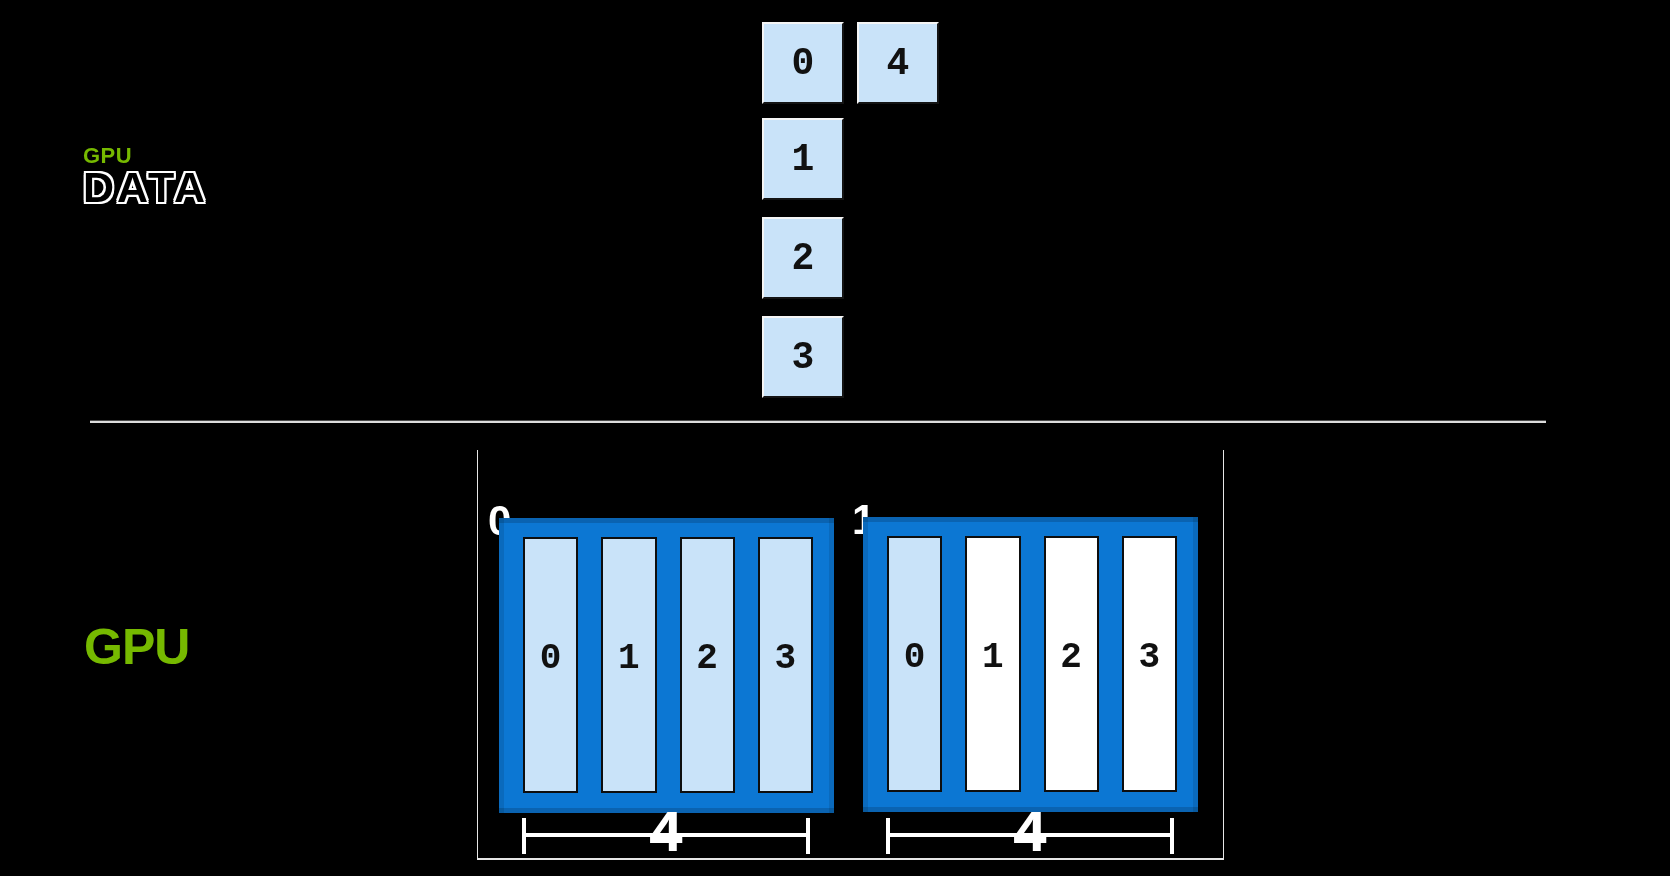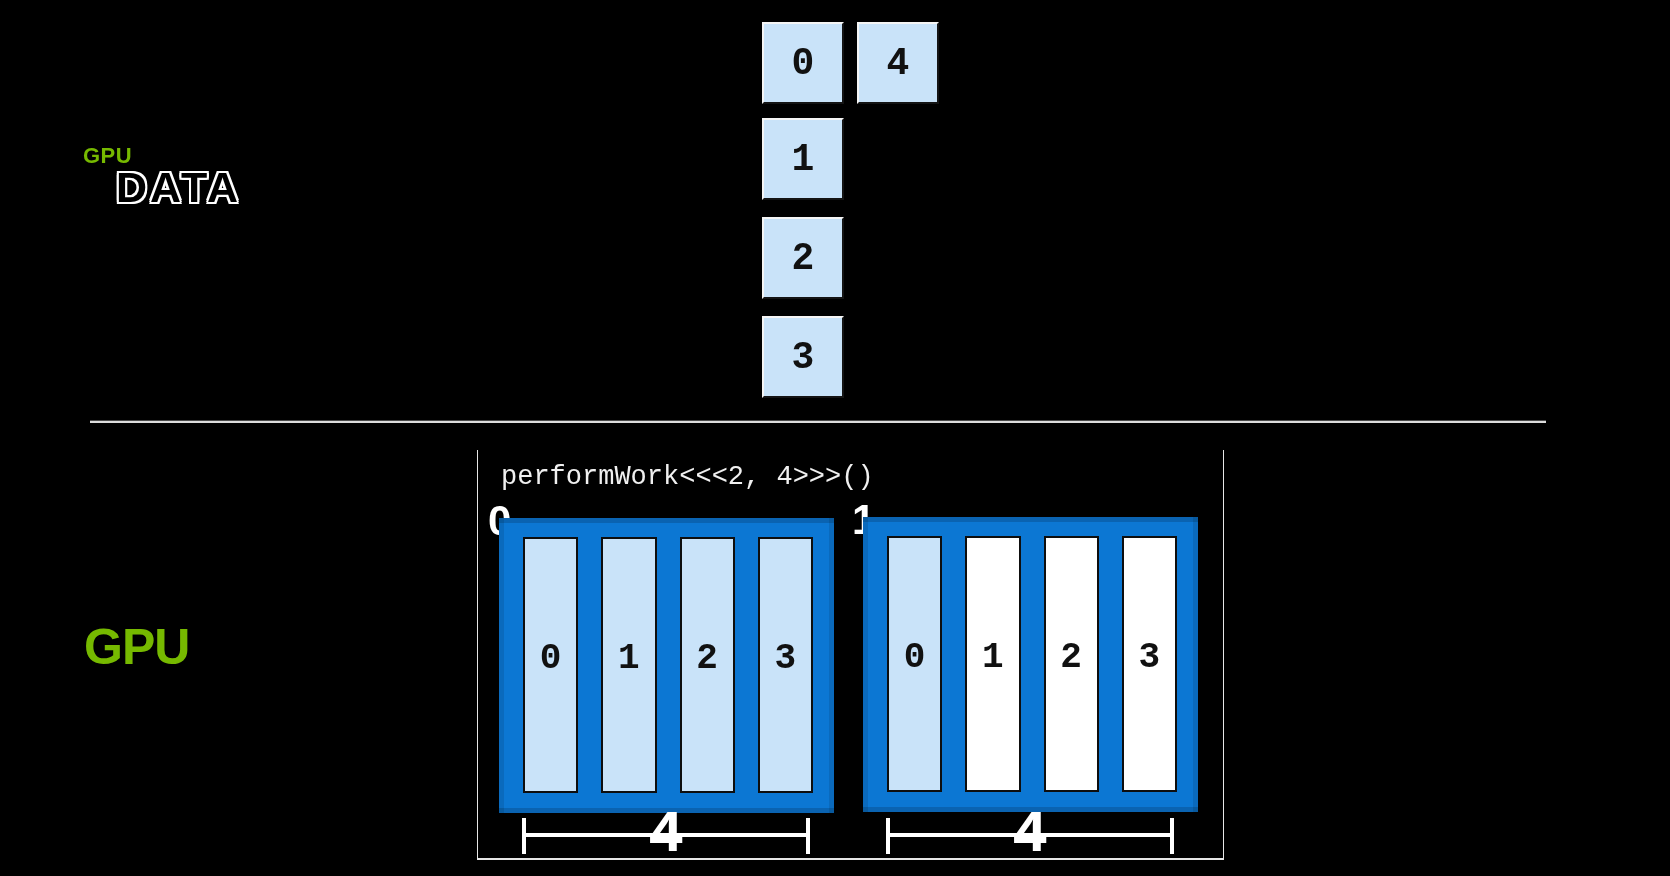--- a/index.html
+++ b/index.html
@@ -4,21 +4,21 @@
 <style>
   html,body{margin:0;padding:0;background:#000;}
   .stage{position:relative;width:1670px;height:876px;background:#000;overflow:hidden;
          font-family:"Liberation Sans",sans-serif;}
 
   
   .gpu-data-logo{position:absolute;left:83px;top:144px;}
   .logo-small{color:#76B900;font-size:22px;font-weight:bold;letter-spacing:0.5px;line-height:1.1;}
   .logo-large{color:#000;font-size:43px;font-weight:bold;letter-spacing:3px;line-height:0.92;
     text-shadow:-2px -2px 0 #fff,2px -2px 0 #fff,-2px 2px 0 #fff,2px 2px 0 #fff,
-                -2px 0 0 #fff,2px 0 0 #fff,0 -2px 0 #fff,0 2px 0 #fff;margin-left:33px;}
+                -2px 0 0 #fff,2px 0 0 #fff,0 -2px 0 #fff,0 2px 0 #fff;}
 
   
   .data-box{position:absolute;width:78px;height:78px;background:#C9E3F9;
     border:2px solid;border-color:#f5f5f5 #141414 #141414 #f5f5f5;
     display:flex;align-items:center;justify-content:center;
     font-family:"Liberation Mono",monospace;font-weight:bold;font-size:38px;color:#111;}
   .box-p0{left:762px;top:22px;}
   .box-p4{left:857px;top:22px;}
   .box-p1{left:762px;top:118px;}
   .box-p2{left:762px;top:217px;}
@@ -81,21 +81,20 @@
   <div class="data-box box-p1">1</div>
   <div class="data-box box-p2">2</div>
   <div class="data-box box-p3">3</div>
 
   <div class="divider"></div>
 
   <div class="gpu-label">GPU</div>
 
   <div class="gpu-container">
 
-    <div class="kernel-call">performWork&lt;&lt;&lt;2, 4&gt;&gt;&gt;()</div>
 
     <div class="block-index bidx-0">0</div>
     <div class="block-index bidx-1">1</div>
 
     <div class="block block-0">
       <div class="thread" data-state="active">
         <span>0</span>
       </div>
       <div class="thread" data-state="active">
         <span>1</span>

